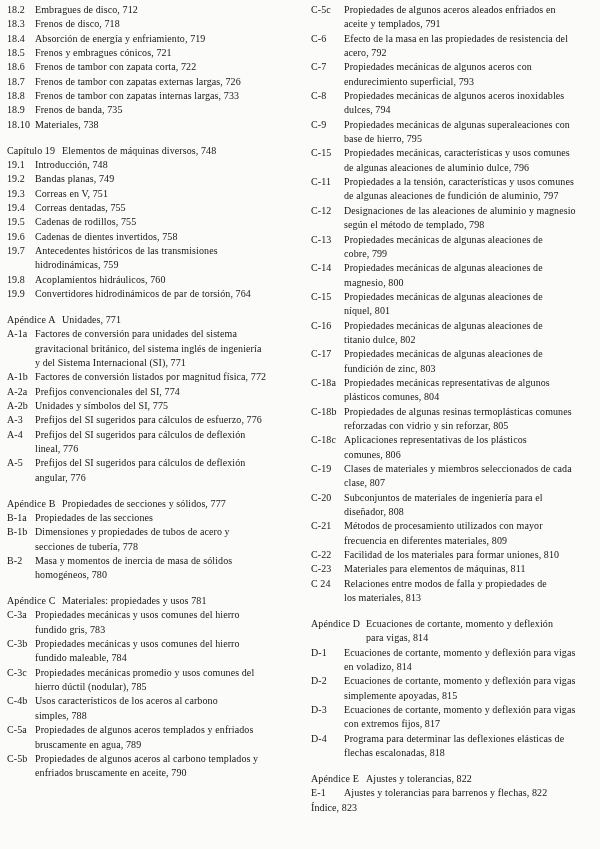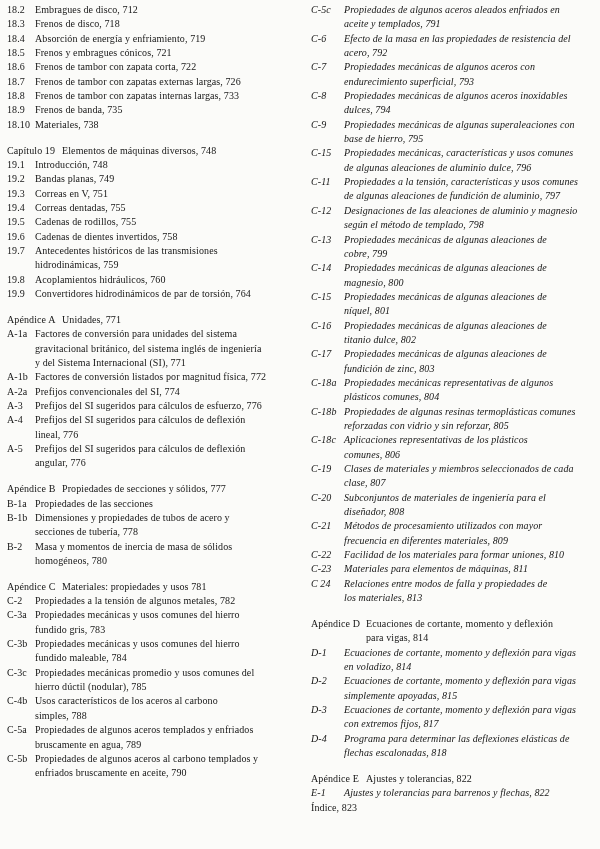--- a/index.html
+++ b/index.html
@@ -19,21 +19,21 @@
   .col {
     font-size: 10px;
     line-height: 14.35px;
     letter-spacing: 0.1px;
   }
   .col-left  { width: 290px; }
   .col-gap   { width: 14px; flex: none; }
   .col-right { width: 285px; }
 
   .entry { position: relative; padding-left: 28px; }
-  .col-right .entry { padding-left: 33px; font-style: italic; }
+  .col-right .entry { padding-left: 33px; }
   .entry .lbl { position: absolute; left: 0; top: 0; white-space: nowrap; }
   .entry .txt { white-space: pre-line; }
 
   .heading {
     position: relative;
     padding-left: 55px;
     margin-top: 11.5px;
   }
   .heading .h-prefix { position: absolute; left: 0; top: 0; white-space: nowrap; }
   .heading .h-title  { font-weight: 400; white-space: pre-line; }
@@ -64,33 +64,33 @@
       <div class="entry"><span class="lbl">19.7</span><span class="txt">Antecedentes históricos de las transmisiones
 hidrodinámicas, 759</span></div>
       <div class="entry"><span class="lbl">19.8</span><span class="txt">Acoplamientos hidráulicos, 760</span></div>
       <div class="entry"><span class="lbl">19.9</span><span class="txt">Convertidores hidrodinámicos de par de torsión, 764</span></div>
       <div class="heading"><span class="h-prefix">Apéndice A</span><span class="h-title">Unidades, 771</span></div>
       <div class="entry"><span class="lbl">A-1a</span><span class="txt">Factores de conversión para unidades del sistema
 gravitacional británico, del sistema inglés de ingeniería
 y del Sistema Internacional (SI), 771</span></div>
       <div class="entry"><span class="lbl">A-1b</span><span class="txt">Factores de conversión listados por magnitud física, 772</span></div>
       <div class="entry"><span class="lbl">A-2a</span><span class="txt">Prefijos convencionales del SI, 774</span></div>
+      <div class="entry"><span class="lbl">A-2b</span><span class="txt">Unidades y símbolos del SI, 775</span></div>
       <div class="entry"><span class="lbl">A-3</span><span class="txt">Prefijos del SI sugeridos para cálculos de esfuerzo, 776</span></div>
       <div class="entry"><span class="lbl">A-4</span><span class="txt">Prefijos del SI sugeridos para cálculos de deflexión
 lineal, 776</span></div>
       <div class="entry"><span class="lbl">A-5</span><span class="txt">Prefijos del SI sugeridos para cálculos de deflexión
 angular, 776</span></div>
       <div class="heading"><span class="h-prefix">Apéndice B</span><span class="h-title">Propiedades de secciones y sólidos, 777</span></div>
       <div class="entry"><span class="lbl">B-1a</span><span class="txt">Propiedades de las secciones</span></div>
       <div class="entry"><span class="lbl">B-1b</span><span class="txt">Dimensiones y propiedades de tubos de acero y
 secciones de tubería, 778</span></div>
       <div class="entry"><span class="lbl">B-2</span><span class="txt">Masa y momentos de inercia de masa de sólidos
 homogéneos, 780</span></div>
       <div class="heading"><span class="h-prefix">Apéndice C</span><span class="h-title">Materiales: propiedades y usos 781</span></div>
-      <div class="entry"><span class="lbl">C-2</span><span class="txt">Propiedades a la tensión de algunos metales, 782</span></div>
       <div class="entry"><span class="lbl">C-3a</span><span class="txt">Propiedades mecánicas y usos comunes del hierro
 fundido gris, 783</span></div>
       <div class="entry"><span class="lbl">C-3b</span><span class="txt">Propiedades mecánicas y usos comunes del hierro
 fundido maleable, 784</span></div>
       <div class="entry"><span class="lbl">C-3c</span><span class="txt">Propiedades mecánicas promedio y usos comunes del
 hierro dúctil (nodular), 785</span></div>
       <div class="entry"><span class="lbl">C-4b</span><span class="txt">Usos característicos de los aceros al carbono
 simples, 788</span></div>
       <div class="entry"><span class="lbl">C-5a</span><span class="txt">Propiedades de algunos aceros templados y enfriados
 bruscamente en agua, 789</span></div>

